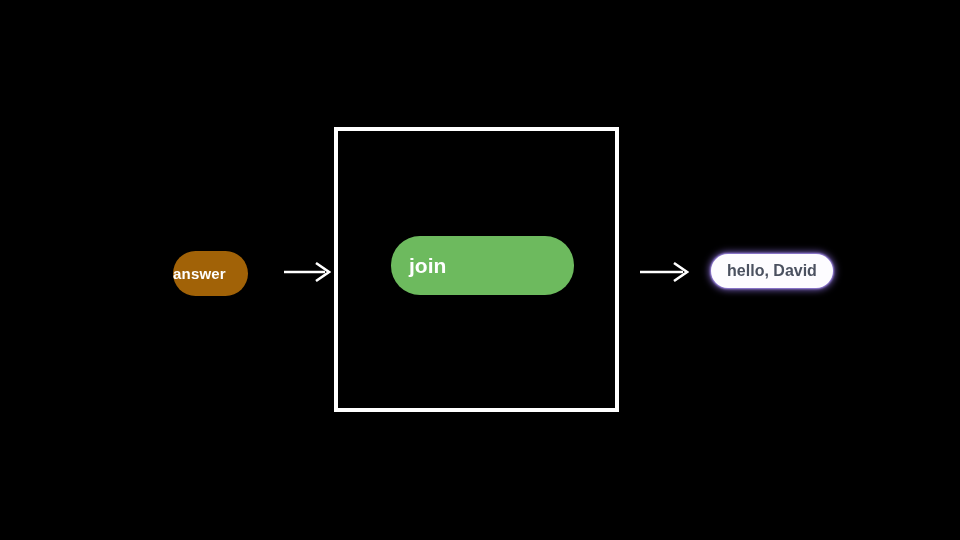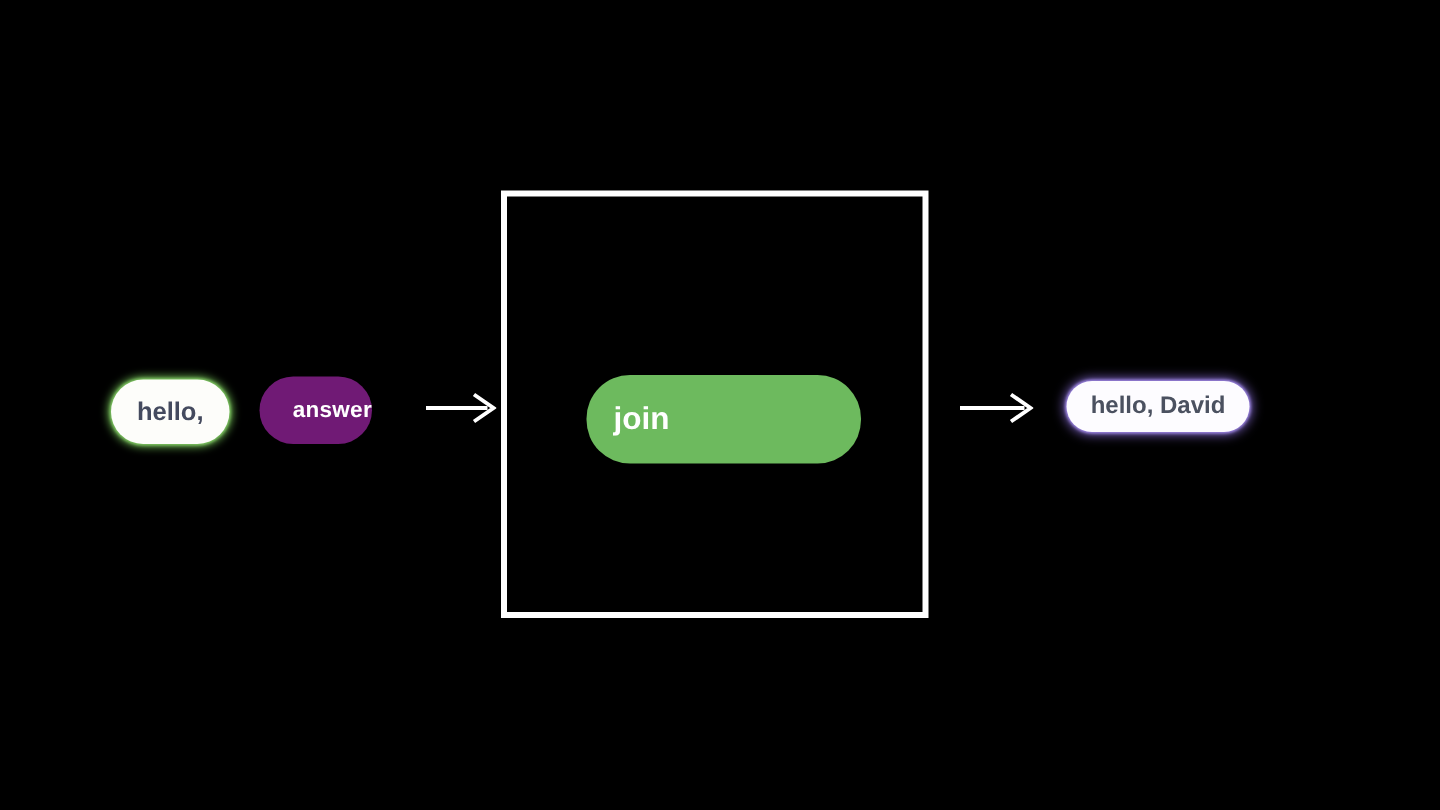--- a/index.html
+++ b/index.html
@@ -46,32 +46,32 @@
                 0 0 2px 1px rgba(150, 215, 120, 0.9);
   }
 
   
   .reporter-answer {
     left: 173px;
     top: 251px;
     width: 75px;
     height: 45px;
     border-radius: 23px;
-    background: #701a75;
+    background: #a16207;
     color: #ffffff;
     font-size: 15px;
     font-weight: bold;
-    justify-content: flex-end;
+    justify-content: flex-start;
     letter-spacing: 0.2px;
   }
 
   
   .block-join {
     left: 391px;
-    top: 250px;
+    top: 236px;
     width: 183px;
     height: 59px;
     border-radius: 29px;
     background: #6dba5e;
     color: #ffffff;
     font-size: 21px;
     font-weight: bold;
     padding-left: 18px;
     box-shadow: 0 2px 4px rgba(0,0,0,0.5);
   }
@@ -112,23 +112,20 @@
   }
   .arrow-1 { left: 283px; width: 48px; }
   .arrow-2 { left: 639px; width: 50px; }
   .arrow svg { display: block; }
 </style>
 </head>
 <body>
 
 <div id="canvas">
 
-  <div class="block reporter-hello">
-    <span>hello,</span>
-  </div>
 
   <div class="block reporter-answer">
     <span>answer</span>
   </div>
 
   <div class="arrow arrow-1">
     <svg width="48" height="28" viewBox="0 0 48 28" aria-hidden="true">
       <line x1="1" y1="14" x2="42" y2="14" stroke="#ffffff" stroke-width="2.6"></line>
       <polyline points="33,5 46,14 33,23" fill="none" stroke="#ffffff" stroke-width="2.6" stroke-linecap="butt" stroke-linejoin="miter"></polyline>
     </svg>

